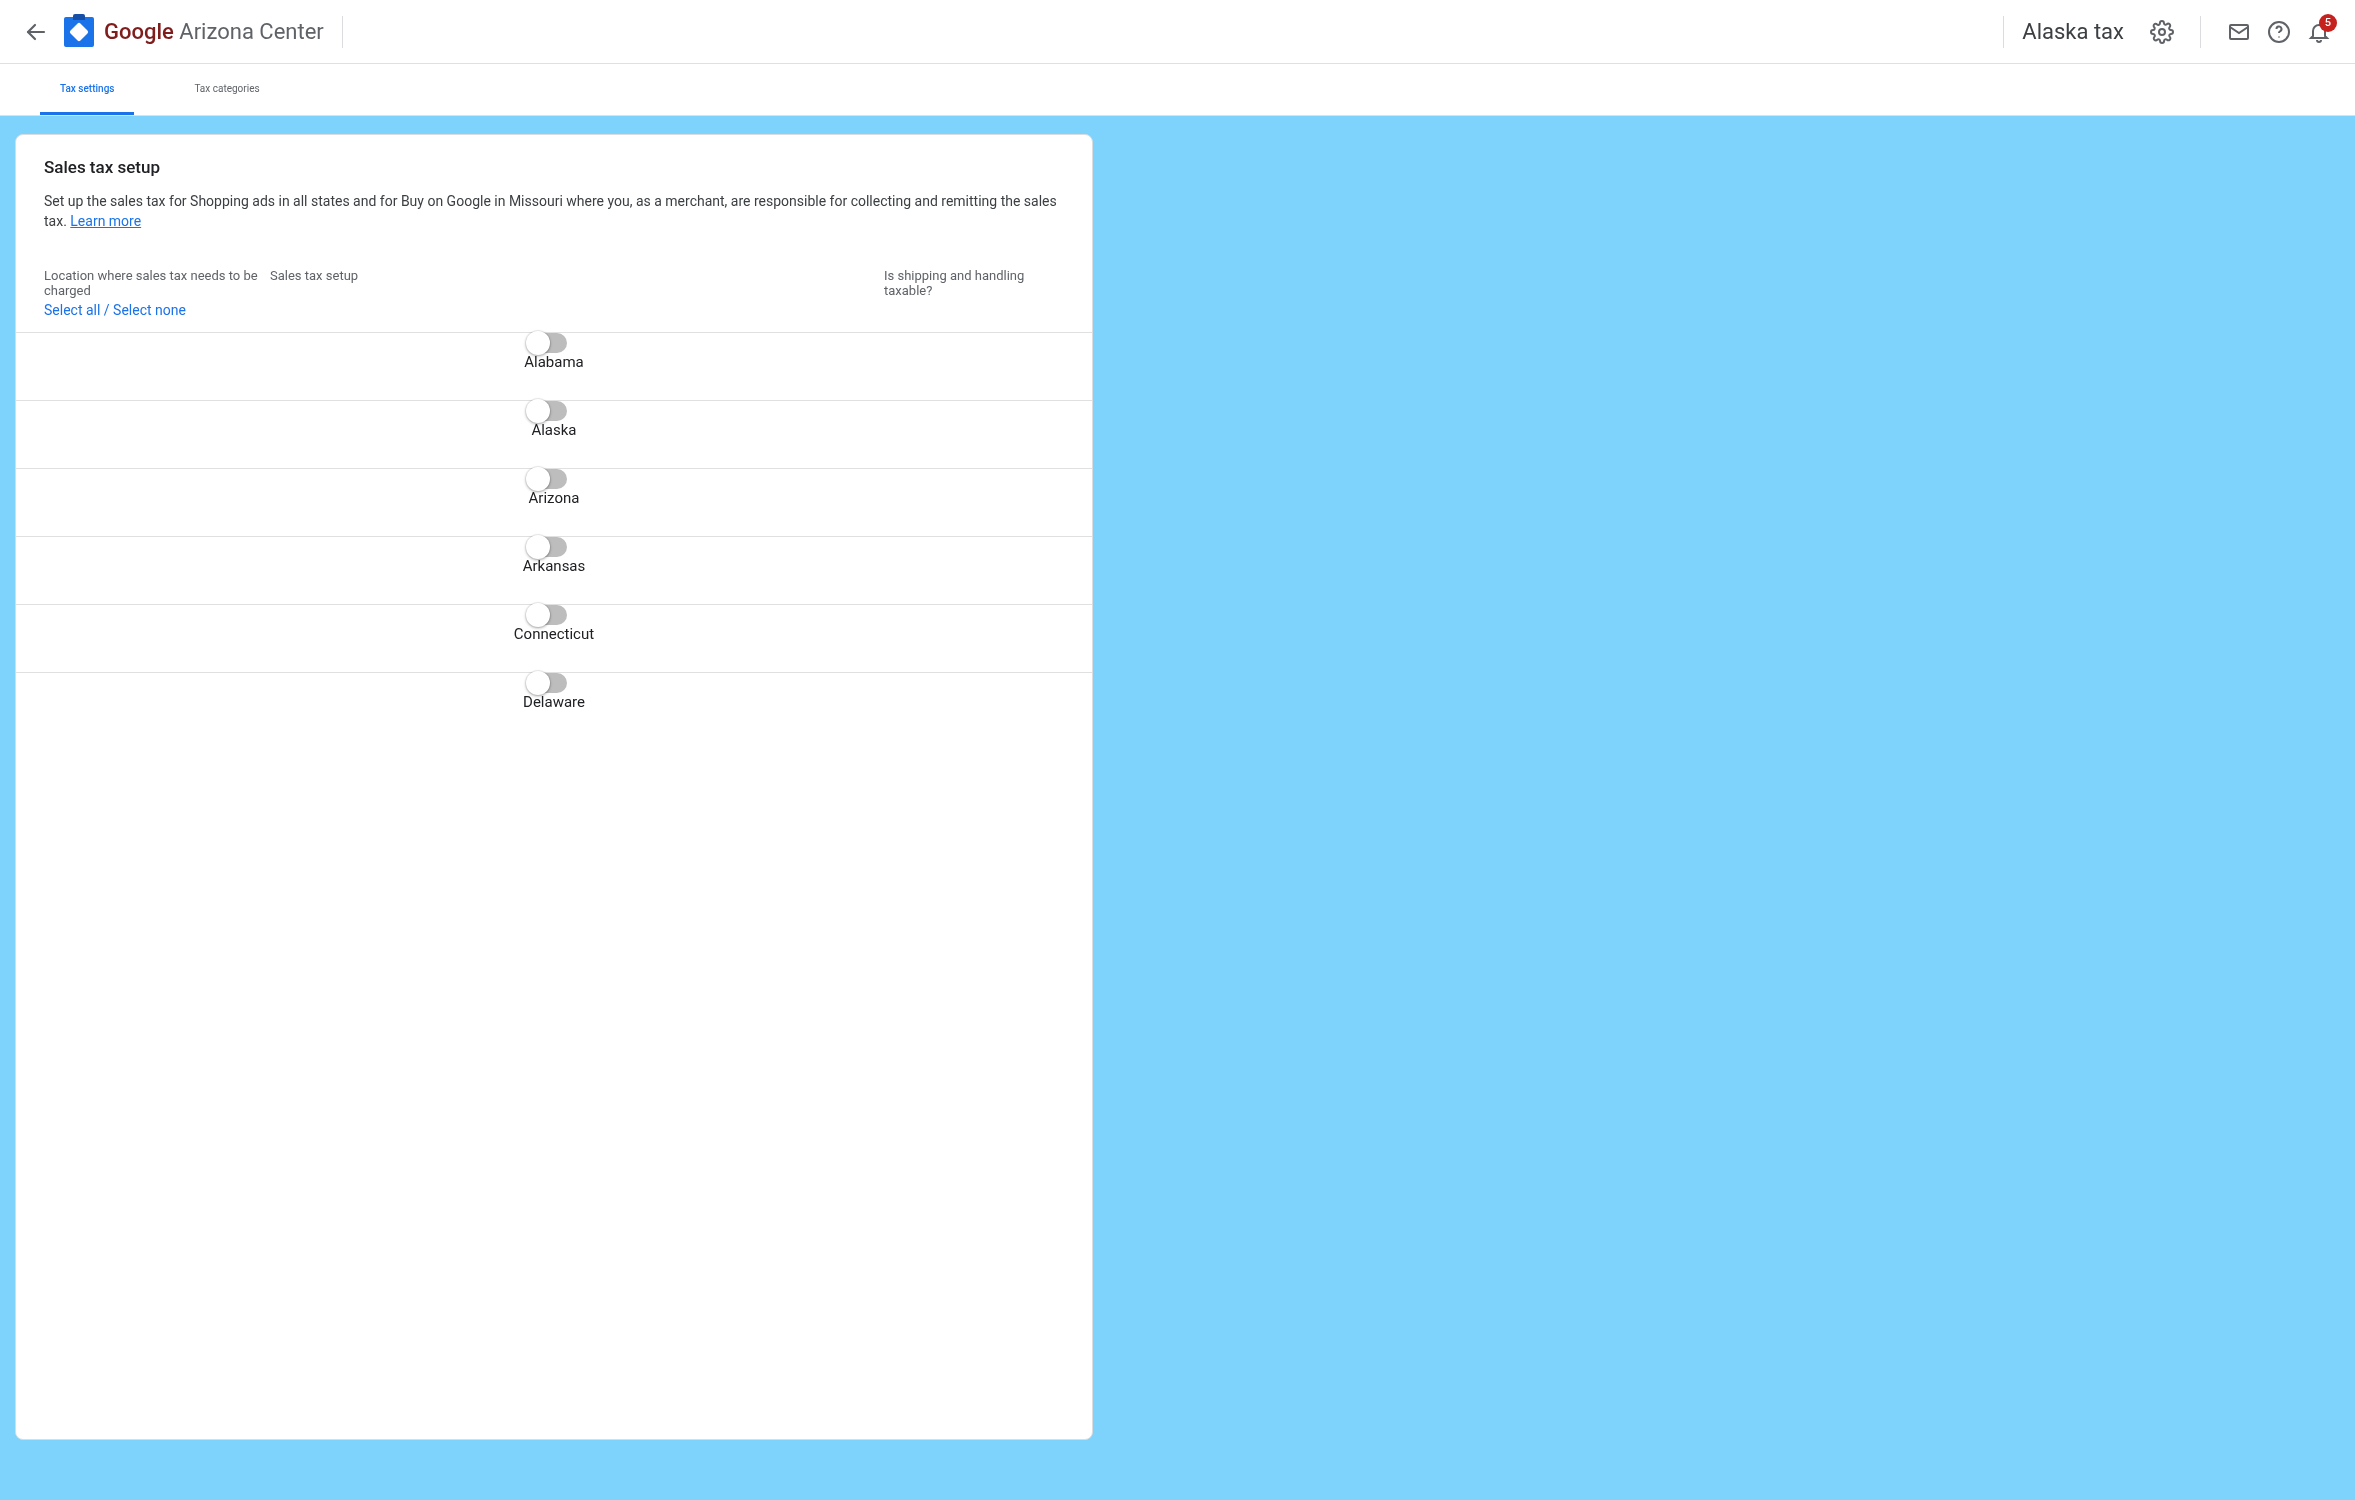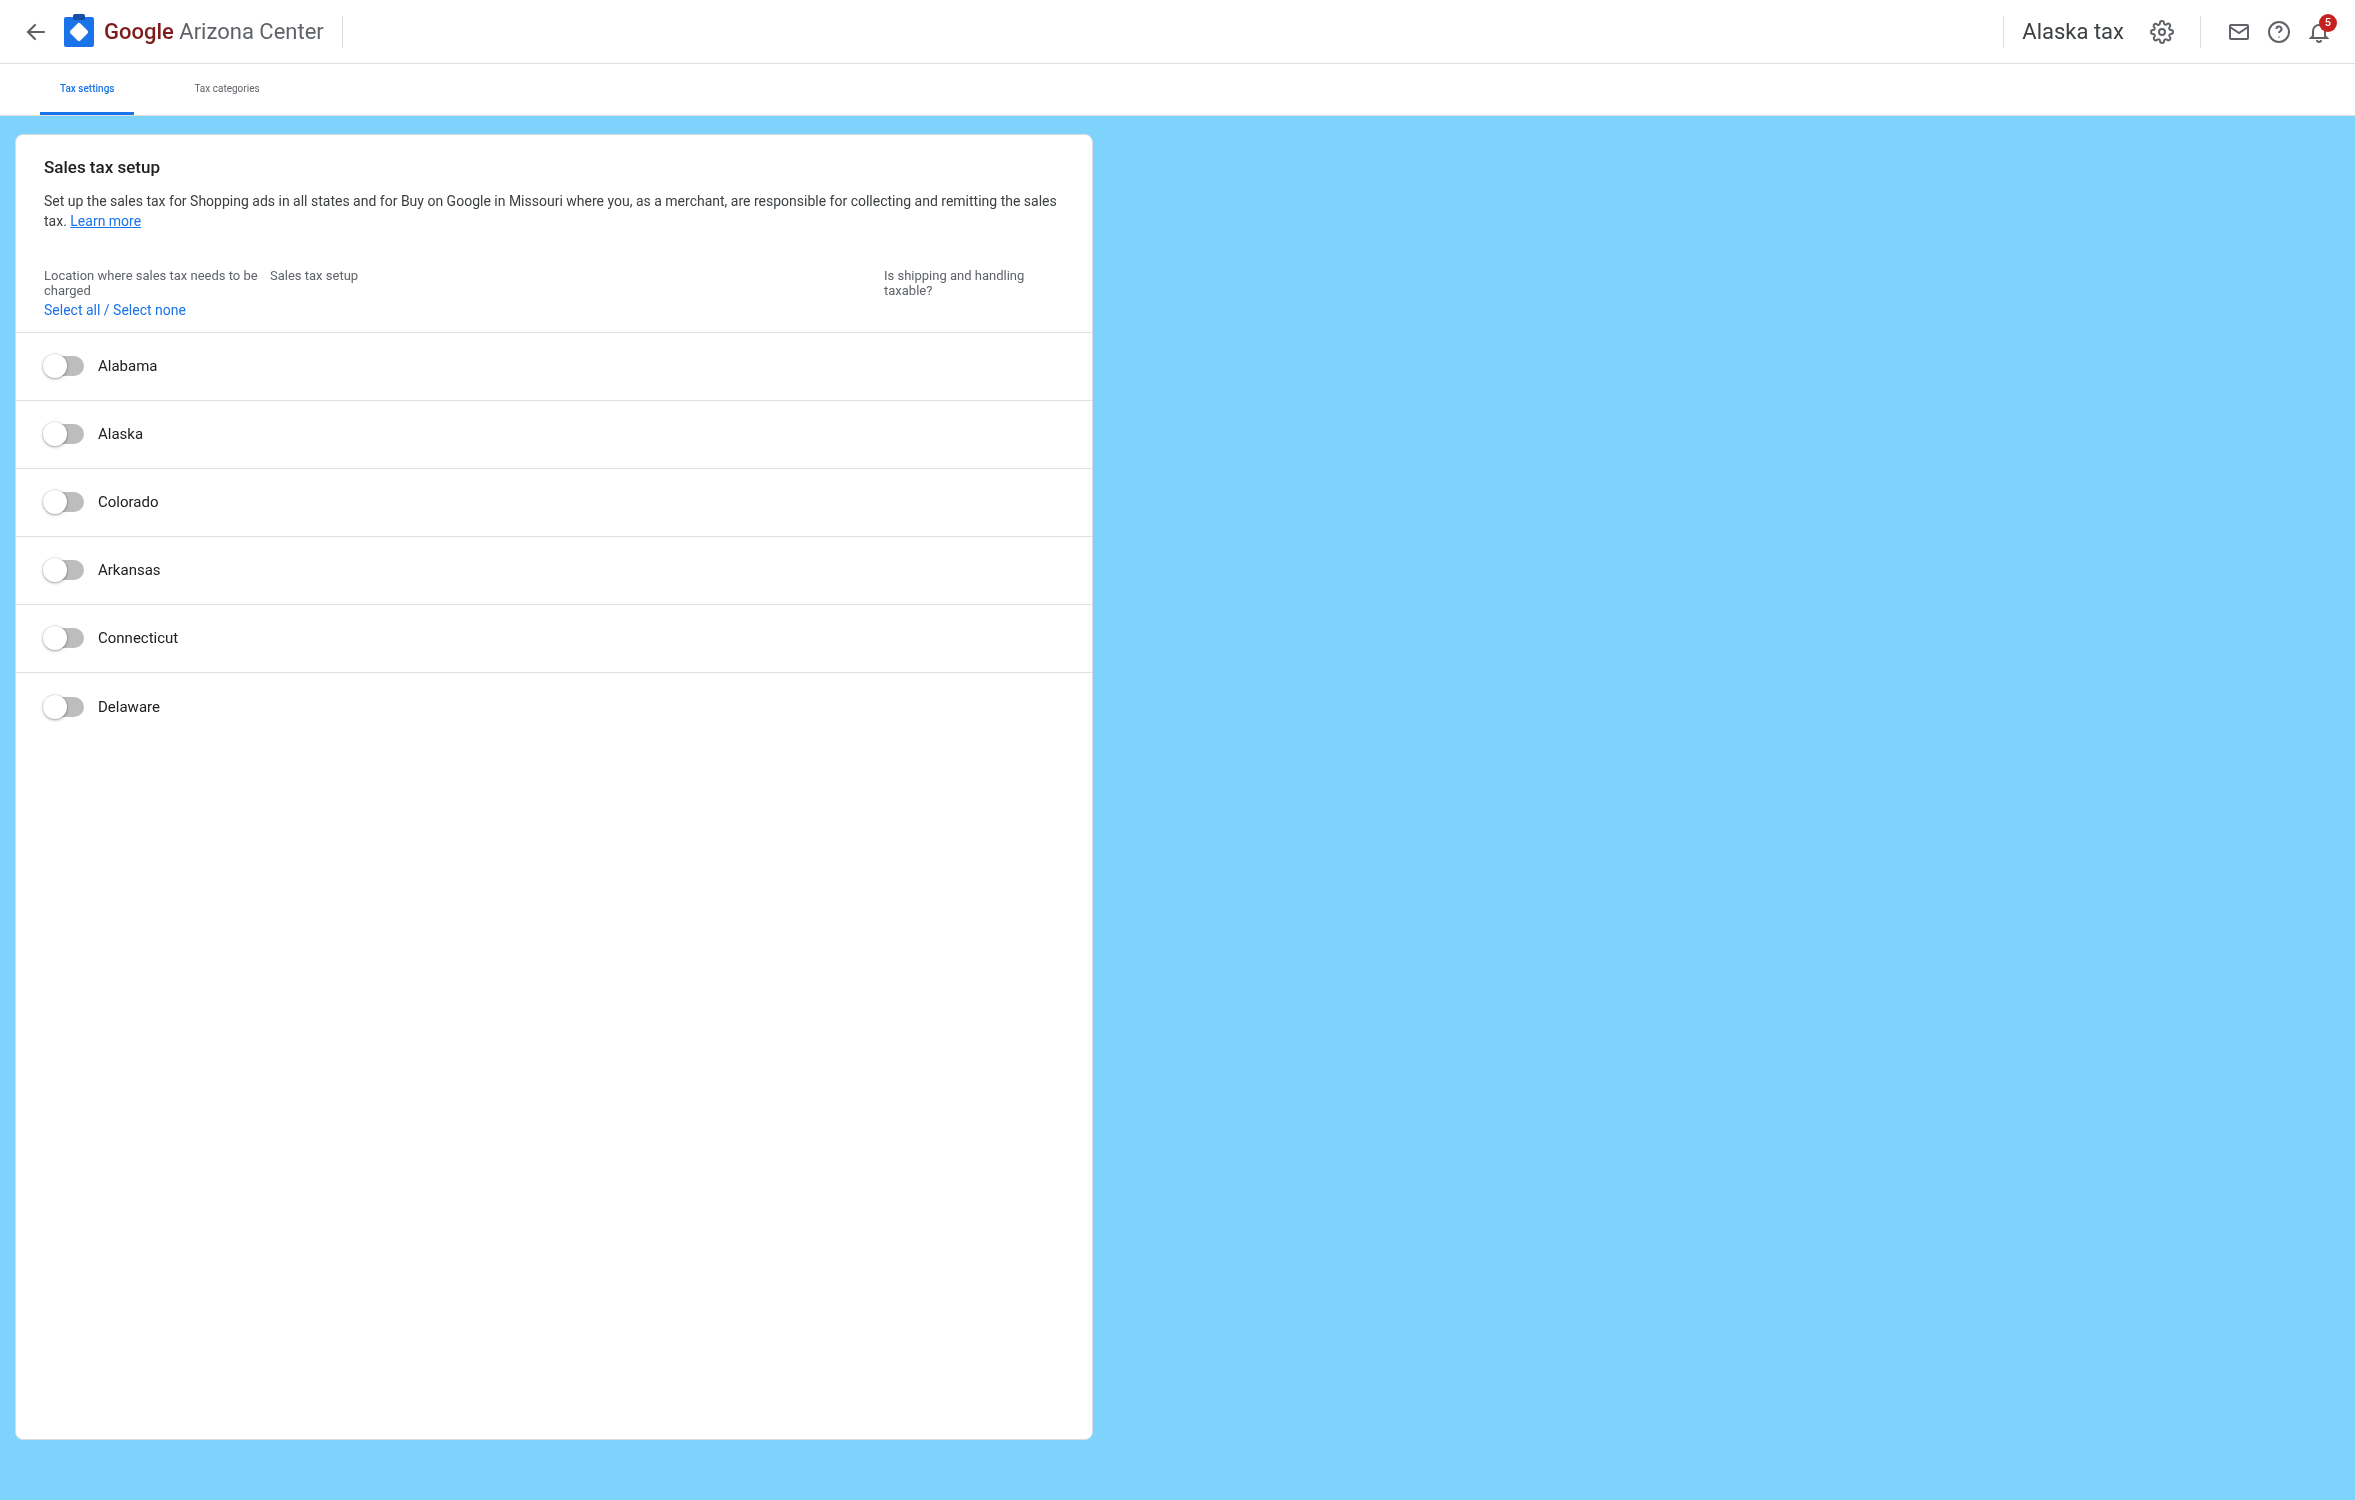--- a/index.html
+++ b/index.html
@@ -119,20 +119,21 @@
   .col2 { flex:1; }
   .col3 { width: 180px; text-align:left; }
   .select-links { margin-top:4px; font-size:14px; }
   .select-links a { color:#1a73e8; cursor:pointer; text-decoration:none; }
   .select-links .sep { color:#1a73e8; }
   .row {
     display:flex; align-items:center;
     height:68px;
     padding: 0 28px;
     border-bottom:1px solid #e0e0e0;
+    flex-direction:column;
   }
   .row:last-child { border-bottom:none; }
   .toggle {
     width:40px; height:20px;
     background:#bdbdbd;
     border-radius:10px;
     position:relative;
     cursor:pointer;
     margin-right:14px;
     flex-shrink:0;
@@ -235,21 +236,21 @@
         <div class="row">
           <div class="toggle">
             <div class="knob"></div>
           </div>
           <div class="state-label">Alaska</div>
         </div>
         <div class="row">
           <div class="toggle">
             <div class="knob"></div>
           </div>
-          <div class="state-label">Colorado</div>
+          <div class="state-label">Arizona</div>
         </div>
         <div class="row">
           <div class="toggle">
             <div class="knob"></div>
           </div>
           <div class="state-label">Arkansas</div>
         </div>
         <div class="row">
           <div class="toggle">
             <div class="knob"></div>

